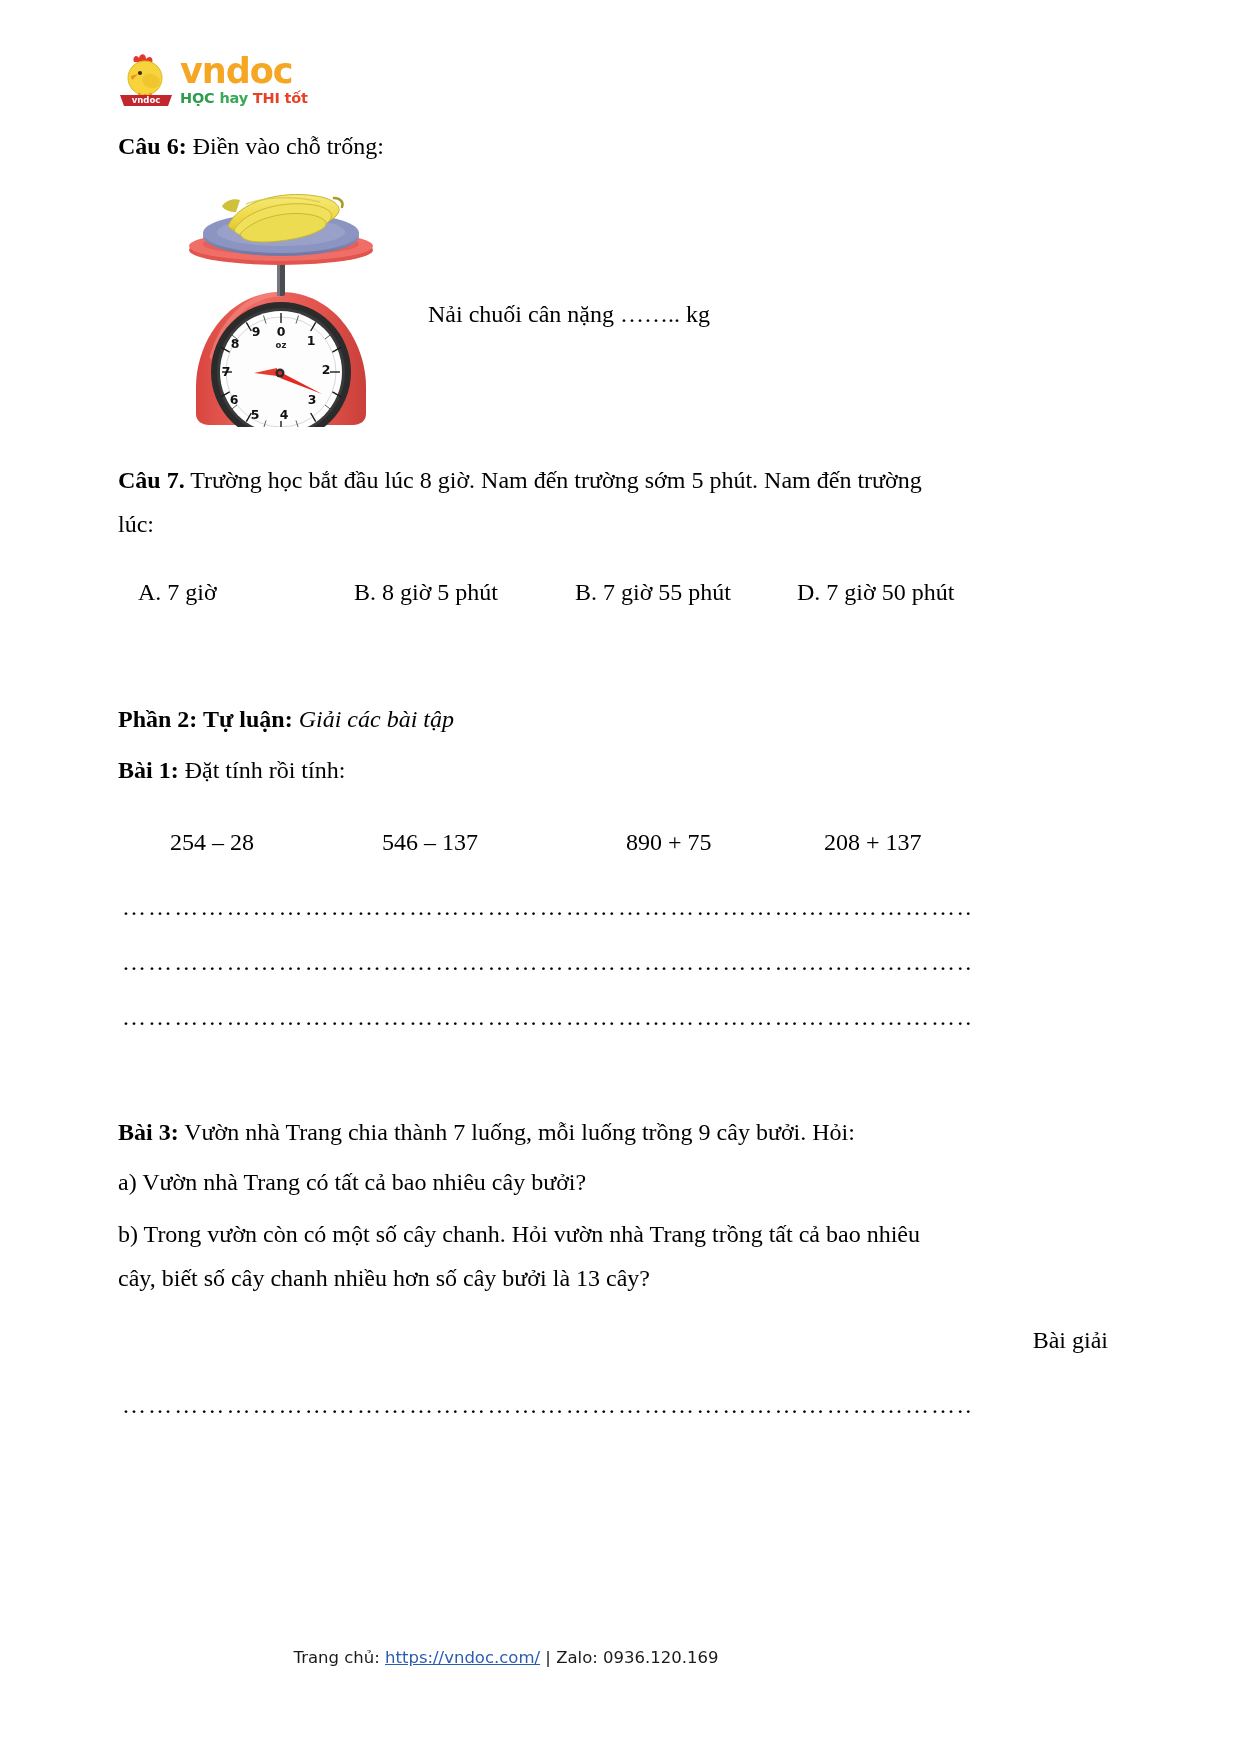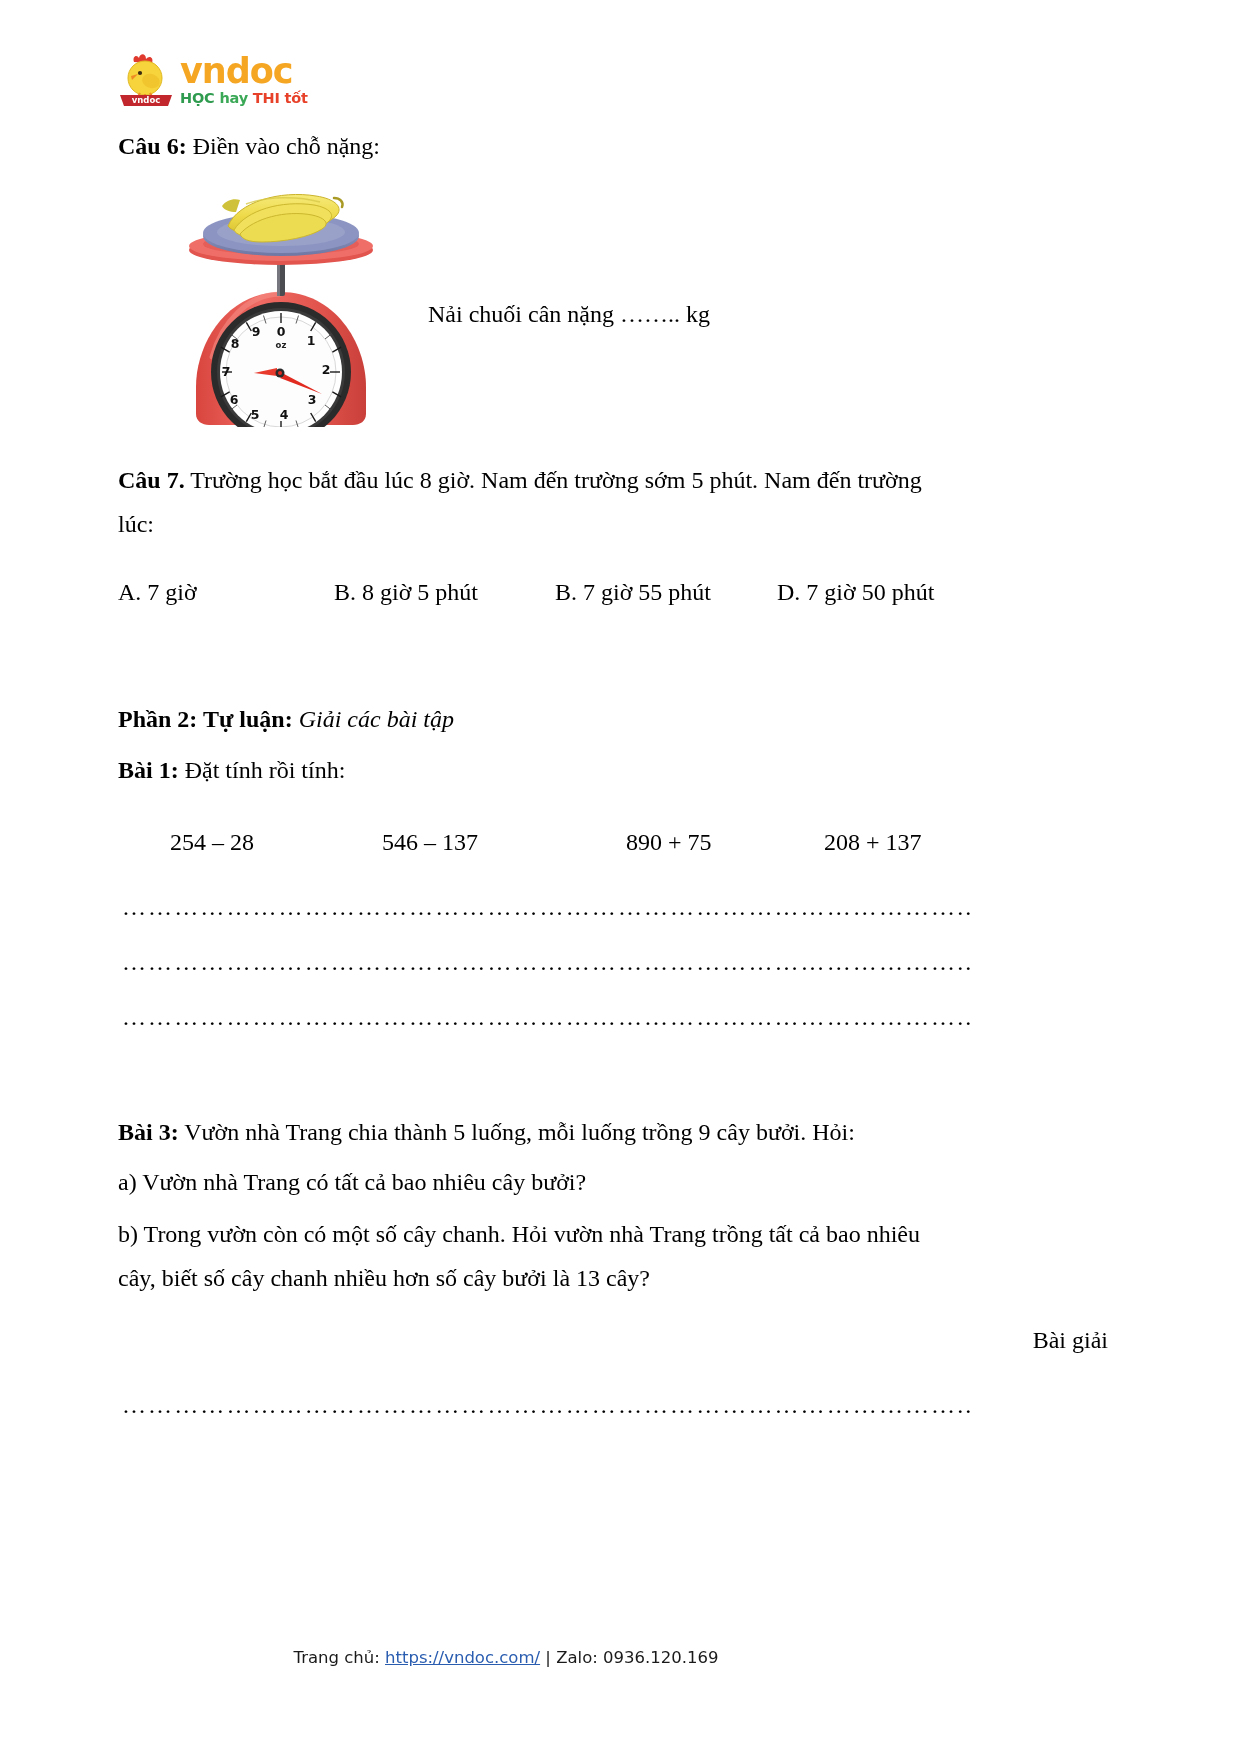--- a/index.html
+++ b/index.html
@@ -114,21 +114,21 @@
   #cau7-luc { top: 502px; }
 
   .options {
     position: absolute;
     left: 118px;
     top: 570px;
     width: 1004px;
     font-size: 24px;
     line-height: 44px;
   }
-  .options span { position: absolute; white-space: nowrap; }
+  .options span { position: absolute; white-space: nowrap; margin-left: 20px; }
   .opt-a { left: 0px; }
   .opt-b { left: 216px; }
   .opt-c { left: 437px; }
   .opt-d { left: 659px; }
 
   
   #phan2 { top: 697px; }
   #bai1 { top: 748px; }
 
   .exprs {
@@ -206,21 +206,21 @@
         <path d="M2 45 L54 45 L50 56 L6 56 Z" fill="#c1272d"></path>
         <text x="28" y="53.4" font-family="DejaVu Sans, sans-serif" font-size="8.5" font-weight="bold" fill="#ffffff" text-anchor="middle">vndoc</text>
       </svg>
     </div>
     <div class="logo-text-block">
       <div class="logo-word">vndoc</div>
       <div class="logo-tag"><span class="tag-hoc">HỌC</span> <span class="tag-hay">hay</span> <span class="tag-thi">THI</span> <span class="tag-tot">tốt</span></div>
     </div>
   </div>
 
-  <div class="block" id="cau6"><span class="b">Câu 6:</span><span> Điền vào chỗ nặng:</span></div>
+  <div class="block" id="cau6"><span class="b">Câu 6:</span><span> Điền vào chỗ trống:</span></div>
 
   <div class="scale-figure">
     <svg class="scale-svg" width="210" height="245" viewBox="0 0 210 245" xmlns="http://www.w3.org/2000/svg">
       <defs>
         <linearGradient id="bodyGrad" x1="0" y1="0" x2="1" y2="0">
           <stop offset="0%" stop-color="#d9453f"></stop>
           <stop offset="38%" stop-color="#ef6b63"></stop>
           <stop offset="75%" stop-color="#e0524c"></stop>
           <stop offset="100%" stop-color="#c93f39"></stop>
         </linearGradient>
@@ -329,21 +329,21 @@
     <span class="ex-0">254 – 28</span>
     <span class="ex-1">546 – 137</span>
     <span class="ex-2">890 + 75</span>
     <span class="ex-3">208 + 137</span>
   </div>
 
   <div class="dots-line" id="dots1">……………………………………………………………………………………..</div>
   <div class="dots-line" id="dots2">……………………………………………………………………………………..</div>
   <div class="dots-line" id="dots3">……………………………………………………………………………………..</div>
 
-  <div class="block" id="bai3"><span class="b">Bài 3:</span><span> Vườn nhà Trang chia thành 5 luống, mỗi luống trồng 9 cây bưởi. Hỏi:</span></div>
+  <div class="block" id="bai3"><span class="b">Bài 3:</span><span> Vườn nhà Trang chia thành 7 luống, mỗi luống trồng 9 cây bưởi. Hỏi:</span></div>
   <div class="block" id="bai3a">a) Vườn nhà Trang có tất cả bao nhiêu cây bưởi?</div>
   <div class="block" id="bai3b"><span>b) Trong vườn còn có một số cây chanh. Hỏi vườn nhà Trang trồng tất cả bao nhiêu</span><br><span>cây, biết số cây chanh nhiều hơn số cây bưởi là 13 cây?</span></div>
 
   <div class="baigiai">Bài giải</div>
   <div class="dots-line" id="dots4">……………………………………………………………………………………..</div>
 
   <div class="footer"><span>Trang chủ: </span><a href="#">https://vndoc.com/</a><span> | Zalo: 0936.120.169</span></div>
 
 </div>
 

